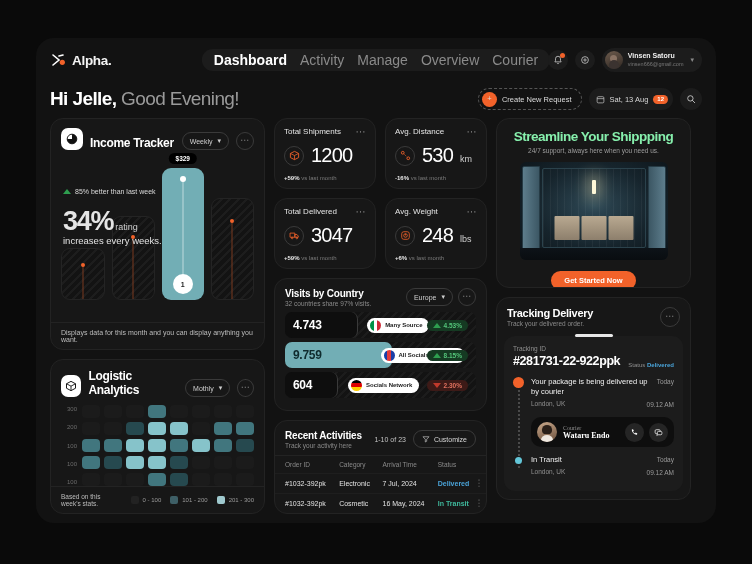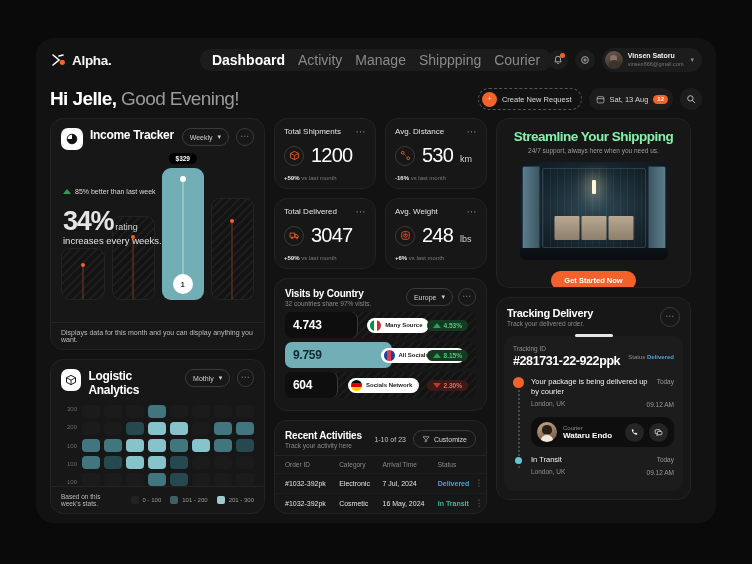--- a/index.html
+++ b/index.html
@@ -58,21 +58,21 @@
   .cbadge{background:#F2622A;color:#fff;font-size:6px;font-weight:700;border-radius:7px;padding:1.5px 4px;}
   .searchbtn{width:22px;height:22px;border-radius:50%;background:#1c1c1c;display:flex;align-items:center;justify-content:center;}
   
   .grid{display:flex;gap:9px;padding:0 14px 14px;height:396px;}
   .col{display:flex;flex-direction:column;gap:9px;}
   .col-a{width:215px;}
   .col-b{width:213px;}
   .col-c{width:195px;}
   .card{background:#171717;border:1px solid #232323;border-radius:13px;}
   
-  .ct-head{display:flex;align-items:flex-start;padding:9px 10px 4px;gap:7px;}
+  .ct-head{display:flex;align-items:flex-end;padding:9px 10px 4px;gap:7px;}
   .sqicon{width:22px;height:22px;border-radius:7px;background:#fff;display:flex;align-items:center;justify-content:center;}
   .ct-title{font-size:12px;color:#fff;font-weight:700;letter-spacing:-0.3px;}
   .pillsel{margin-left:auto;border:1px solid #3a3a3a;border-radius:11px;height:18px;display:flex;align-items:center;gap:3px;padding:0 7px;}
   .pillsel span{font-size:7px;color:#cfcfcf;}
   .dots{width:18px;height:18px;border-radius:50%;border:1px solid #3a3a3a;display:flex;align-items:center;justify-content:center;
         color:#9a9a9a;font-size:9px;letter-spacing:0.5px;line-height:0;padding-bottom:3px;}
   .dots-plain{color:#8a8a8a;font-size:10px;letter-spacing:0.6px;line-height:1;}
   .income-body{position:relative;height:168px;padding:4px 10px 0;}
   .badge-up{display:flex;align-items:center;gap:4px;position:absolute;left:12px;top:34px;}
   .tri{width:0;height:0;border-left:4px solid transparent;border-right:4px solid transparent;border-bottom:5px solid #2e9e4f;}
@@ -181,34 +181,34 @@
   .cta{display:inline-flex;align-items:center;justify-content:center;background:#F2622A;color:#fff;font-size:7.5px;font-weight:700;
        border-radius:11px;padding:5px 13px;}
   
   .tr-head{display:flex;align-items:flex-start;padding:9px 10px 4px;}
   .tr-head .t{font-size:11px;color:#fff;font-weight:700;letter-spacing:-0.3px;}
   .tr-head .s{font-size:6.5px;color:#8a8a8a;margin-top:1px;}
   .tr-head .dots{margin-left:auto;width:20px;height:20px;}
   .sheet{margin:5px 7px 8px;background:#1c1c1c;border-radius:11px;padding:9px 9px 10px;position:relative;}
   .grab{position:absolute;left:50%;transform:translateX(-50%);top:-2px;width:38px;height:3px;border-radius:2px;background:#e8e8e8;}
   .tlab{font-size:6.5px;color:#8f8f8f;margin-bottom:2px;}
-  .trow{display:flex;align-items:flex-start;}
+  .trow{display:flex;align-items:flex-end;}
   .tid{font-size:12.5px;color:#fff;font-weight:700;letter-spacing:-0.4px;}
   .stat-right{margin-left:auto;font-size:6px;color:#8f8f8f;}
   .stat-right b{color:#4aa3d8;font-weight:700;}
   .timeline{position:relative;margin-top:9px;padding-left:18px;}
   .tdot{position:absolute;left:0;width:11px;height:11px;border-radius:50%;background:#F2622A;}
   .tdot.small{width:7px;height:7px;background:#63c6d8;left:2px;}
   .tline{position:absolute;left:5px;top:13px;bottom:10px;width:0;border-left:2px dotted #4a4a4a;}
   .ev{display:flex;margin-bottom:3px;}
   .ev .txt{font-size:7.5px;color:#f0f0f0;line-height:1.35;max-width:118px;}
   .ev .meta{margin-left:auto;text-align:right;}
   .ev .meta div{font-size:6.5px;color:#9a9a9a;line-height:1.5;}
   .evsub{font-size:6.5px;color:#8f8f8f;}
-  .courier{display:flex;align-items:center;gap:6px;background:#0e0e0e;border-radius:10px;padding:5px 6px;margin:7px 0 8px;}
+  .courier{display:flex;align-items:center;gap:6px;background:#0e0e0e;border-radius:10px;padding:5px 6px;margin:7px 0 8px;font-family:Liberation Serif, serif;}
   .cav{width:20px;height:20px;border-radius:50%;background:linear-gradient(160deg,#c9a88a,#6a4f3c);flex-shrink:0;position:relative;overflow:hidden;}
   .cav::before{content:"";position:absolute;left:5px;top:3px;width:10px;height:9px;border-radius:50% 50% 40% 40%;background:#2a1f18;}
   .cav::after{content:"";position:absolute;left:4px;top:13px;width:12px;height:10px;border-radius:50% 50% 0 0;background:#efe8e0;}
   .cinfo .r1{font-size:6px;color:#8f8f8f;}
   .cinfo .r2{font-size:8px;color:#fff;font-weight:700;}
   .cbtns{margin-left:auto;display:flex;gap:5px;}
   .rbtn{width:19px;height:19px;border-radius:50%;background:#252525;display:flex;align-items:center;justify-content:center;}
   .lastev{display:flex;align-items:flex-start;}
 </style>
 </head>
@@ -225,21 +225,21 @@
           <circle cx="12.3" cy="10.3" r="2.6" fill="#F2622A"></circle>
         </svg>
       </span>
       <span class="logo-text">Alpha.</span>
     </div>
 
     <div class="navpill">
       <span class="active">Dashboard</span>
       <span>Activity</span>
       <span>Manage</span>
-      <span>Shippping</span>
+      <span>Overview</span>
       <span>Courier</span>
     </div>
 
     <div class="topright">
       <div class="icon-btn">
         <svg width="10" height="10" viewBox="0 0 16 16">
             <path d="M8 2a4 4 0 0 0-4 4v3l-1 2h10l-1-2V6a4 4 0 0 0-4-4z" fill="none" stroke="#d6d6d6" stroke-width="1.2"></path>
             <path d="M6.6 13a1.5 1.5 0 0 0 2.8 0" stroke="#d6d6d6" stroke-width="1.2" fill="none"></path>
           </svg>
         <span class="dot-badge"></span>

